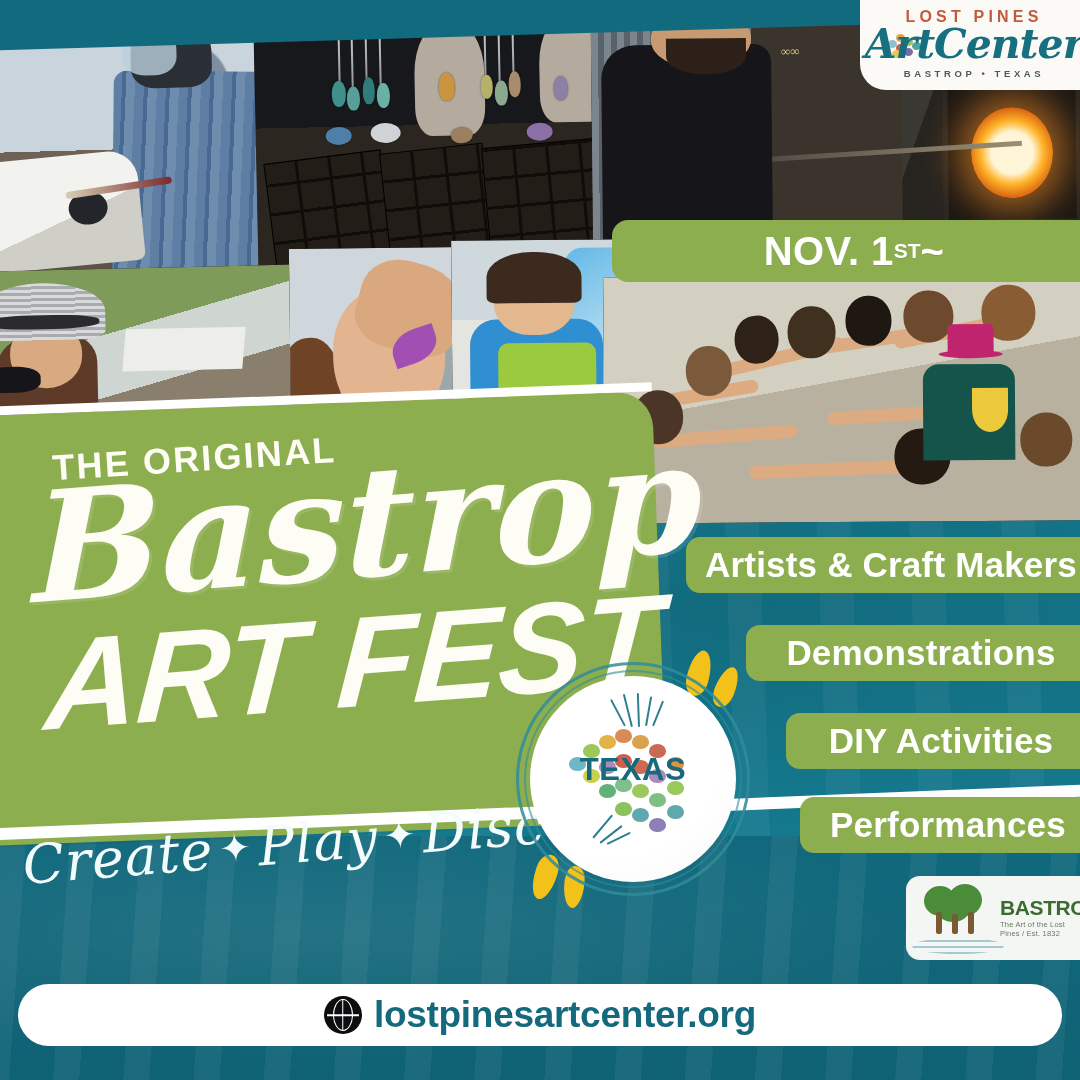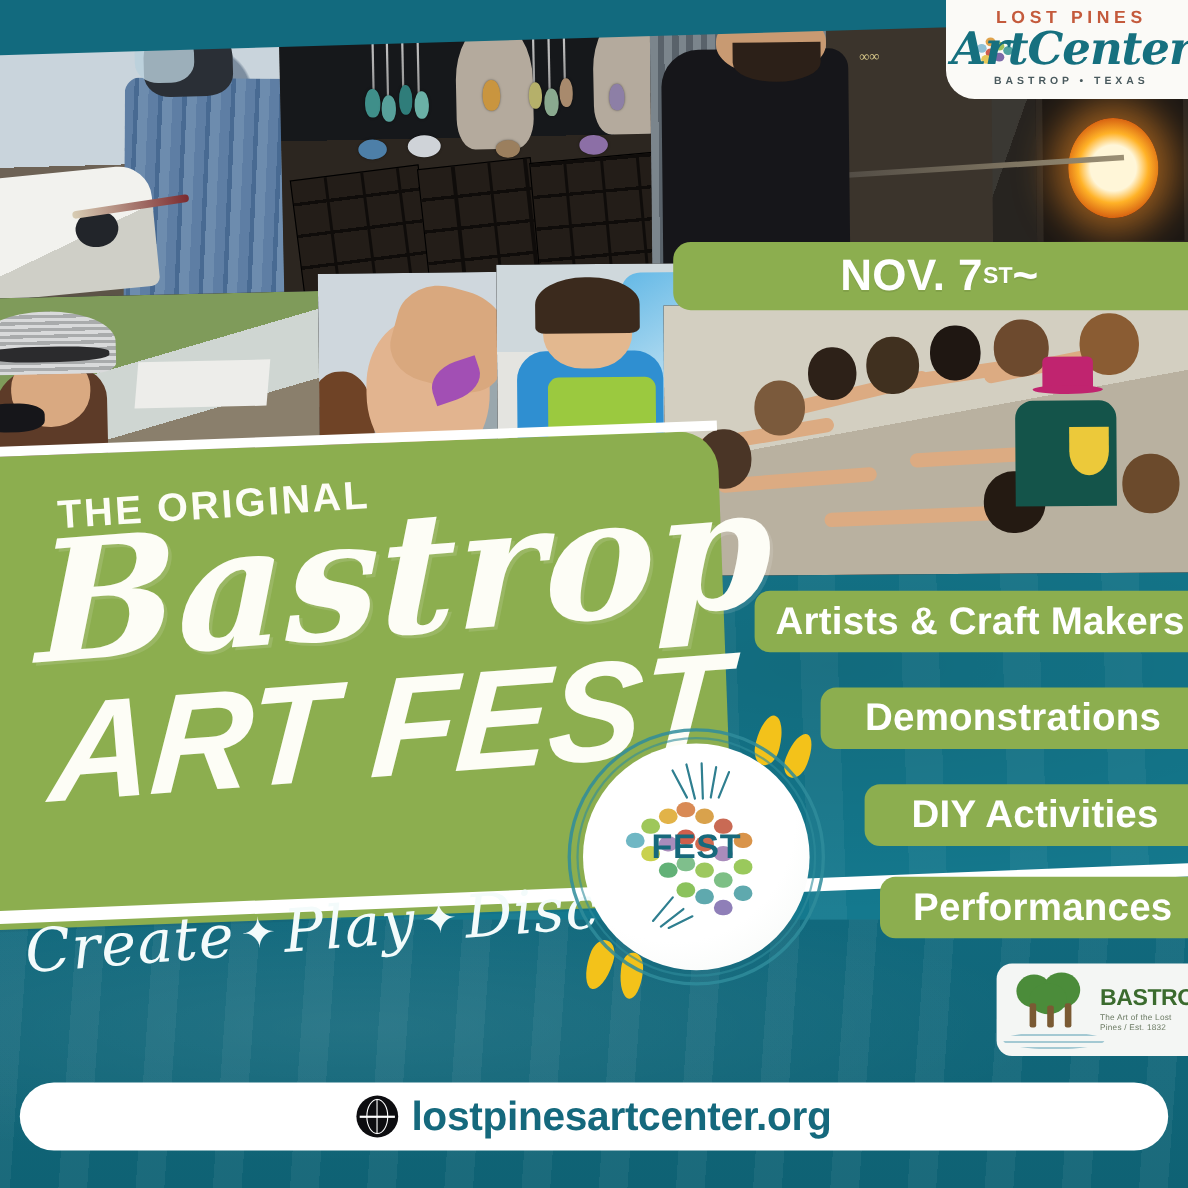--- a/index.html
+++ b/index.html
@@ -380,21 +380,21 @@
       <span class="ac-scale" style="left:18px;top:8px;background:#9cc05c;"></span>
       <span class="ac-scale" style="left:18px;top:18px;background:#7d6aa8;"></span>
       <span class="ac-scale" style="left:26px;top:12px;background:#4fa3a0;"></span>
       <span class="ac-scale" style="left:6px;top:20px;background:#e6c85a;"></span>
     </div>
     <div class="ac-main">ArtCenter</div>
     <div class="ac-bottom">BASTROP • TEXAS</div>
   </div>
 
   <div id="date-banner">
-    <span>NOV. 7</span>
+    <span>NOV. 1</span>
       <sup>ST</sup>
       <span> ~ </span>
   </div>
 
   <div id="title-panel">
     <div class="title-inner">
       <div id="kicker">THE ORIGINAL</div>
       <div id="script-title">Bastrop</div>
       <div id="fest-title">ART FEST</div>
     </div>
@@ -439,21 +439,21 @@
         <span class="scale" style="left:60%;top:58%;background:#7dbf85;"></span>
         <span class="scale" style="left:60%;top:74%;background:#8f7fb8;"></span>
         <span class="scale" style="left:72%;top:34%;background:#d9944a;"></span>
         <span class="scale" style="left:72%;top:50%;background:#9ac95c;"></span>
         <span class="scale" style="left:72%;top:66%;background:#5fa9ae;"></span>
         <span class="needle" style="left:20%;top:68%;height:30px;transform:rotate(40deg);"></span>
         <span class="needle" style="left:25%;top:72%;height:28px;transform:rotate(52deg);"></span>
         <span class="needle" style="left:30%;top:74%;height:26px;transform:rotate(64deg);"></span>
       </div>
       <div class="badge-text">
-        <div>FEST</div>
+        <div>TEXAS</div>
       </div>
     </div>
   </div>
 
   <div class="pill" id="pill-0">
     <span>Artists &amp; Craft Makers</span>
   </div>
   <div class="pill" id="pill-1">
     <span>Demonstrations</span>
   </div>

